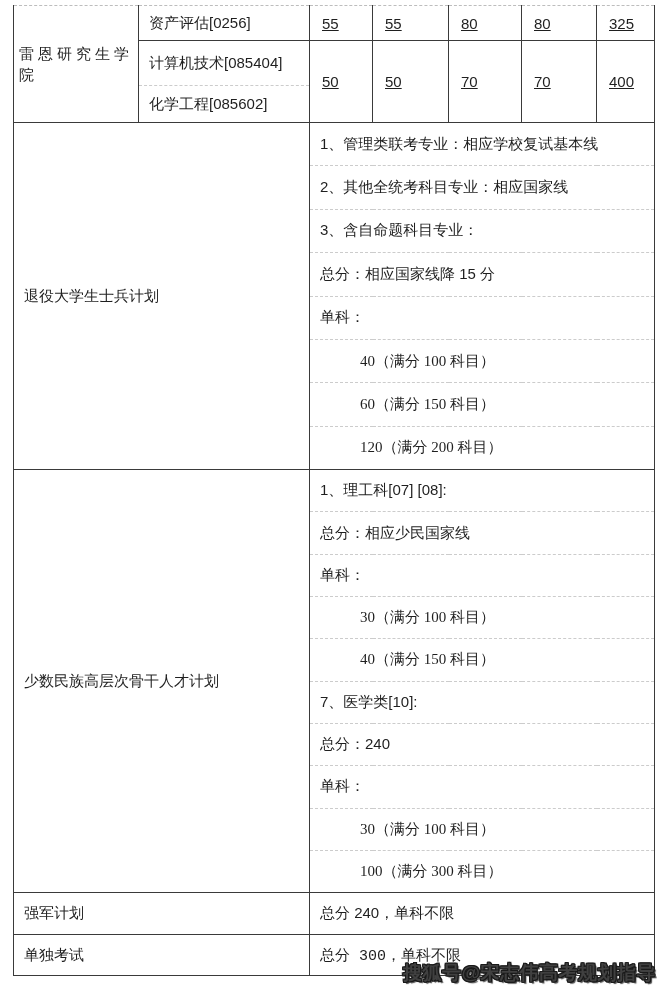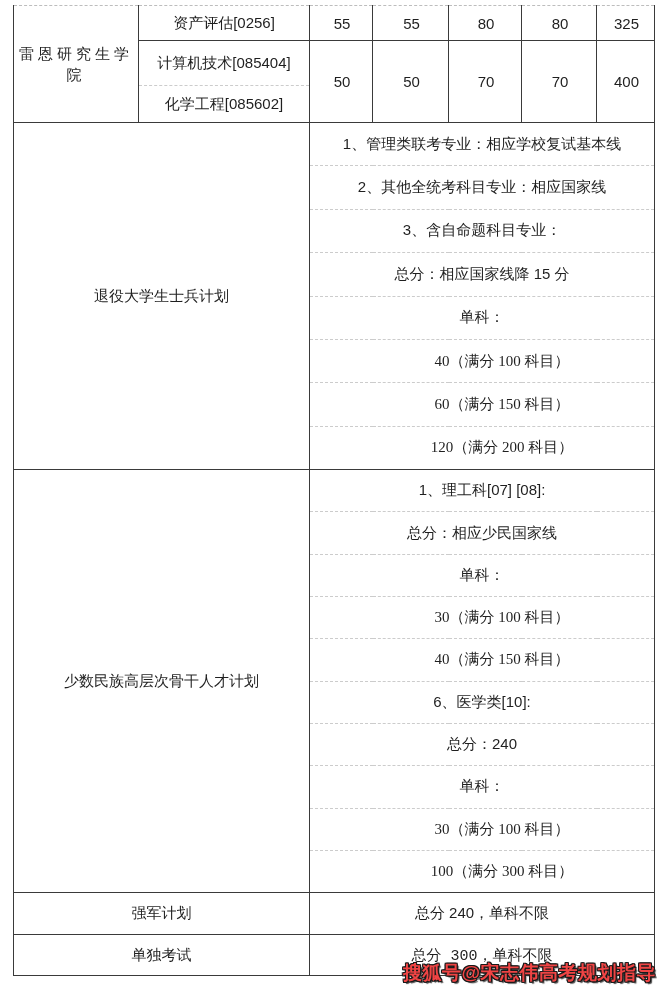--- a/index.html
+++ b/index.html
@@ -21,48 +21,47 @@
     font-size:15px;
     color:#1f1f1f;
   }
   td{
     border-right:1px solid #3a3a3a;
     border-bottom:1px solid #3a3a3a;
     padding:0 10px;
     vertical-align:middle;
     overflow:hidden;
     white-space:nowrap;
-    text-align:center;
   }
   td.rt{border-right:none;}
   td.db{border-bottom:1px dashed #cccccc;}
   td.school{
     padding:0 5px;
     letter-spacing:4px;
     line-height:21px;
     white-space:normal;
     word-break:break-all;
     margin-left:36px;
   }
-  td.num{padding-left:12px;}
+  td.num{padding-left:12px;text-decoration:underline;}
   td.indent{padding-left:50px;font-family:Liberation Serif, serif;}
   tr.r-top1{height:35px;}
   tr.r-top2{height:45px;}
   tr.r-top3{height:37px;}
   tr.r-a{height:43.4px;}
   tr.r-b{height:42.3px;}
   tr.r-s1{height:42px;}
   tr.r-s2{height:41px;font-family:Liberation Mono, monospace;}
   .watermark{
     position:absolute;
     right:1px;bottom:2px;
     font-size:19px;
     font-weight:bold;
     letter-spacing:0.5px;
-    color:#ef4444;
+    color:#404040;
     text-shadow:
       -1px -1px 0 #1a1a1a, 1px -1px 0 #1a1a1a,
       -1px 1px 0 #1a1a1a, 1px 1px 0 #1a1a1a,
       0 -1px 0 #1a1a1a, 0 1px 0 #1a1a1a,
       -1px 0 0 #1a1a1a, 1px 0 0 #1a1a1a,
       2px 2px 1px #4d4d4d;
     white-space:nowrap;
   }
 </style>
 </head>
@@ -139,21 +138,21 @@
       <tr class="r-b">
         <td colspan="5" class="rt db">单科：</td>
       </tr>
       <tr class="r-b">
         <td colspan="5" class="rt db indent">30（满分 100 科目）</td>
       </tr>
       <tr class="r-b">
         <td colspan="5" class="rt db indent">40（满分 150 科目）</td>
       </tr>
       <tr class="r-b">
-        <td colspan="5" class="rt db">6、医学类[10]:</td>
+        <td colspan="5" class="rt db">7、医学类[10]:</td>
       </tr>
       <tr class="r-b">
         <td colspan="5" class="rt db">总分：240</td>
       </tr>
       <tr class="r-b">
         <td colspan="5" class="rt db">单科：</td>
       </tr>
       <tr class="r-b">
         <td colspan="5" class="rt db indent">30（满分 100 科目）</td>
       </tr>

